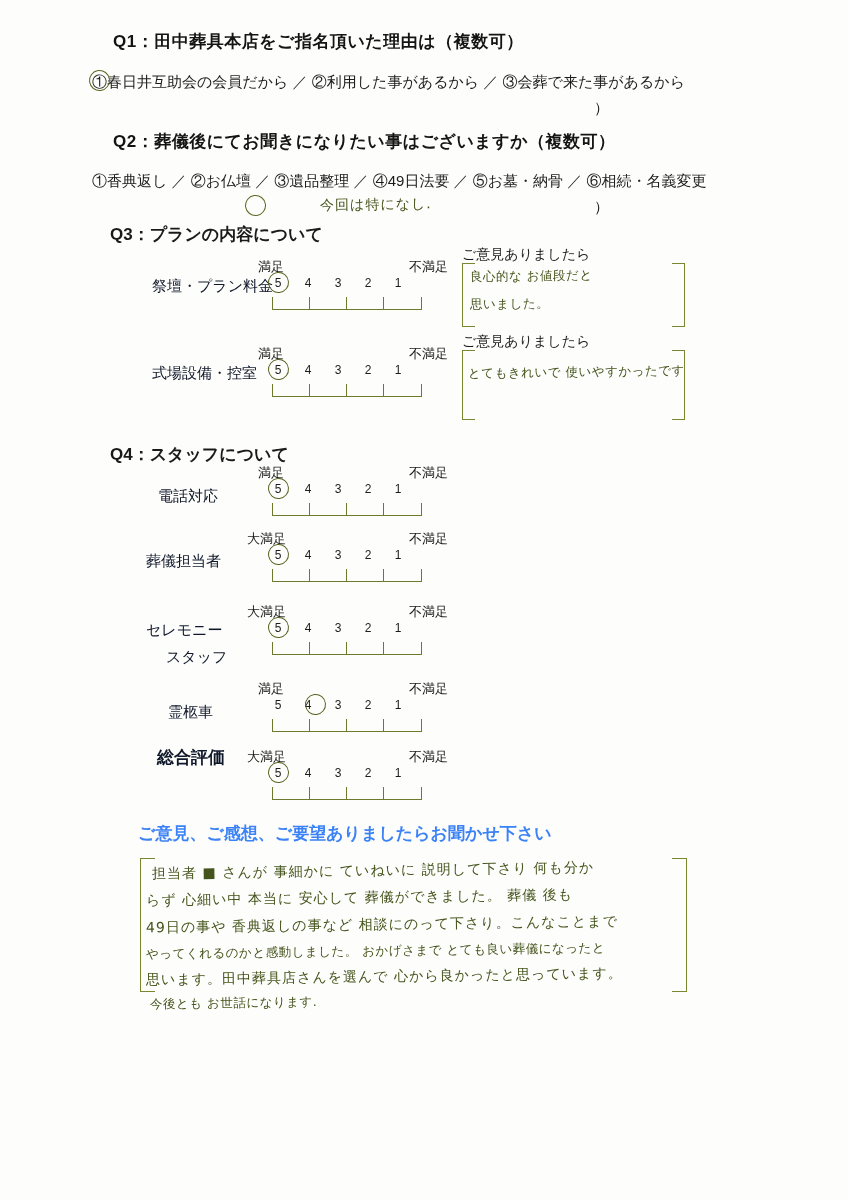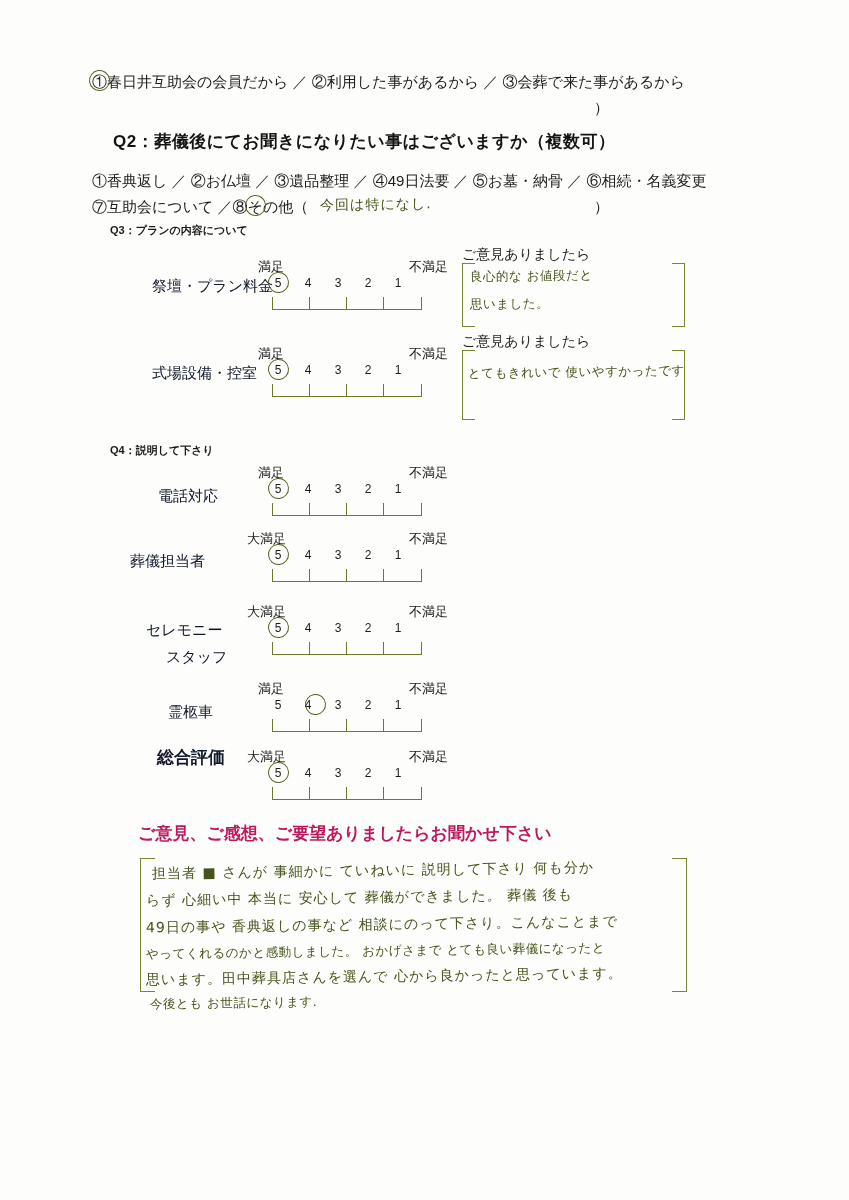--- a/index.html
+++ b/index.html
@@ -122,41 +122,41 @@
   }
   .hw-small {
     font-size: 12.5px;
     letter-spacing: 0.5px;
   }
   .free-title {
     position: absolute;
     font-size: 17px;
     font-weight: bold;
     white-space: nowrap;
-    color: #be185d;
+    color: #3b82f6;
   }
   .q3-title, .q4-title {
     position: absolute;
     font-weight: bold;
-    font-size: 11px;
+    font-size: 17px;
     white-space: nowrap;
   }
 </style>
 </head>
 <body>
 
 <div class="page">
 
+  <div class="q-head" style="left:113px; top:30px;">Q1：田中葬具本店をご指名頂いた理由は（複数可）</div>
   <div class="q-body" style="left:92px; top:73px;">①春日井互助会の会員だから ／ ②利用した事があるから ／ ③会葬で来た事があるから</div>
   <div class="q-body" style="left:594px; top:99px;">）</div>
   <div class="circle-mark" style="left:89px; top:70px; width:19px; height:19px;"></div>
 
   <div class="q-head" style="left:113px; top:130px;">Q2：葬儀後にてお聞きになりたい事はございますか（複数可）</div>
   <div class="q-body" style="left:92px; top:172px;">①香典返し ／ ②お仏壇 ／ ③遺品整理 ／ ④49日法要 ／ ⑤お墓・納骨 ／ ⑥相続・名義変更</div>
-  <div class="q-body" style="left:92px; top:198px;">⑦互助会について ／⑧その他（</div>
   <div class="q-body" style="left:594px; top:198px;">）</div>
   <div class="circle-mark" style="left:245px; top:195px; width:19px; height:19px;"></div>
   <div class="hw-line" style="left:320px; top:196px;">今回は特になし.</div>
 
   <div class="q3-title" style="left:110px; top:223px;">Q3：プランの内容について</div>
 
   <div class="scale-label" style="left:152px; top:277px;">祭壇・プラン料金</div>
   <div class="end-label" style="left:258px; top:258px;">満足</div>
   <div class="end-label" style="left:409px; top:258px;">不満足</div>
   <div class="scale-nums" style="left:263px; top:276px;">
@@ -184,36 +184,36 @@
   <div class="comb" style="left:272px; top:384px; width:148px; height:12px;">
     <i style="left:36px;"></i>
       <i style="left:73px;"></i>
       <i style="left:110px;"></i>
   </div>
   <div class="cmt-title" style="left:462px; top:333px;">ご意見ありましたら</div>
   <div class="bracket-l" style="left:462px; top:350px; width:12px; height:68px;"></div>
   <div class="bracket-r" style="left:672px; top:350px; width:12px; height:68px;"></div>
   <div class="hw-line hw-small" style="left:468px; top:364px;">とてもきれいで 使いやすかったです</div>
 
-  <div class="q4-title" style="left:110px; top:443px;">Q4：説明して下さり</div>
+  <div class="q4-title" style="left:110px; top:443px;">Q4：スタッフについて</div>
 
   <div class="scale-label" style="left:158px; top:487px;">電話対応</div>
   <div class="end-label" style="left:258px; top:464px;">満足</div>
   <div class="end-label" style="left:409px; top:464px;">不満足</div>
   <div class="scale-nums" style="left:263px; top:482px;">
     <span>5</span><span>4</span><span>3</span><span>2</span><span>1</span>
   </div>
   <div class="sel-circle" style="left:268px; top:478px;"></div>
   <div class="comb" style="left:272px; top:503px; width:148px; height:12px;">
     <i style="left:36px;"></i>
       <i style="left:73px;"></i>
       <i style="left:110px;"></i>
   </div>
 
-  <div class="scale-label" style="left:130px; top:552px;">葬儀担当者</div>
+  <div class="scale-label" style="left:146px; top:552px;">葬儀担当者</div>
   <div class="end-label" style="left:247px; top:530px;">大満足</div>
   <div class="end-label" style="left:409px; top:530px;">不満足</div>
   <div class="scale-nums" style="left:263px; top:548px;">
     <span>5</span><span>4</span><span>3</span><span>2</span><span>1</span>
   </div>
   <div class="sel-circle" style="left:268px; top:544px;"></div>
   <div class="comb" style="left:272px; top:569px; width:148px; height:12px;">
     <i style="left:36px;"></i>
       <i style="left:73px;"></i>
       <i style="left:110px;"></i>

